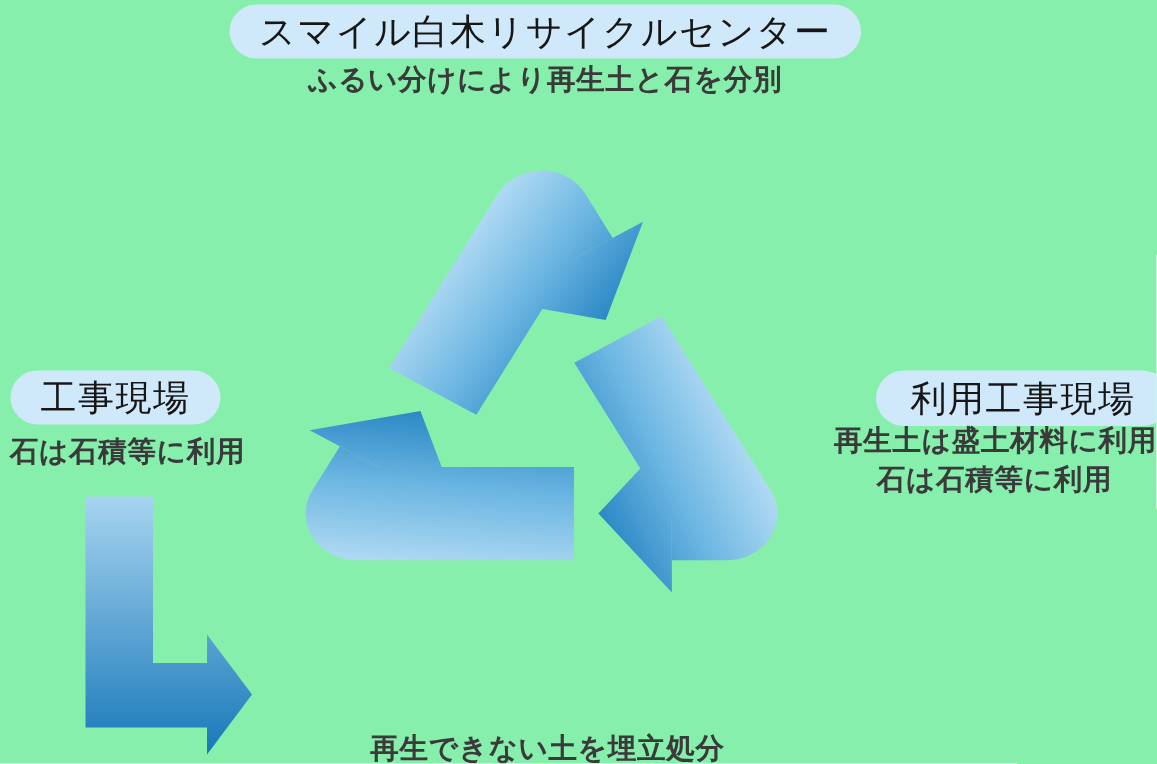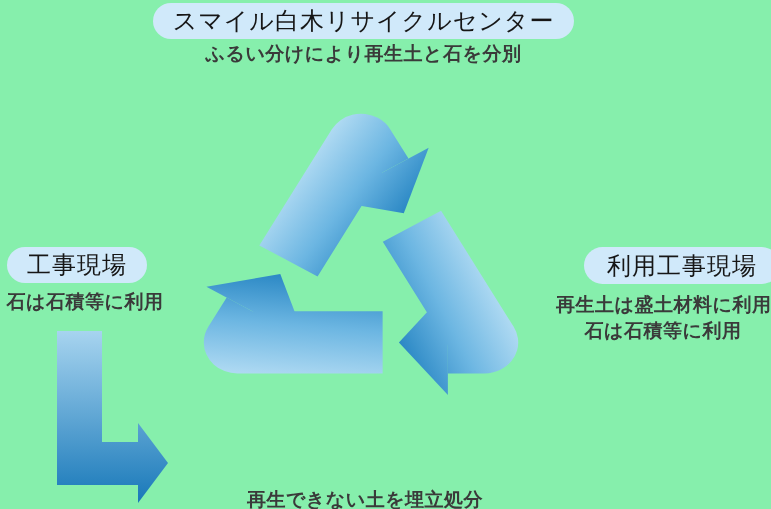--- a/index.html
+++ b/index.html
@@ -14,21 +14,21 @@
   }
   .caption{
     position:absolute;color:#3a3a3a;font-size:19px;font-weight:700;
     text-align:center;letter-spacing:0.5px;white-space:nowrap;line-height:26px;
   }
   .pill-top{left:153px;top:3px;width:421px;height:36px;}
   .caption-top{left:153px;top:41px;width:421px;}
   .pill-left{left:7px;top:247px;width:140px;height:36px;}
   .caption-left{left:0px;top:289px;width:170px;}
   .pill-right{left:584px;top:247px;width:196px;height:37px;text-align:right;}
-  .caption-right{left:556px;top:292px;width:214px;}
+  .caption-right{left:556px;top:282px;width:214px;}
   .pill-bottom{left:172px;top:443px;width:386px;height:39px;}
   .caption-bottom{left:172px;top:487px;width:386px;}
   .recycle-svg{position:absolute;left:202px;top:109px;width:318px;height:288px;}
   .flow-arrow-svg{position:absolute;left:50px;top:325px;width:125px;height:184px;}
 </style>
 </head>
 <body>
 
 <div class="stage">
 

